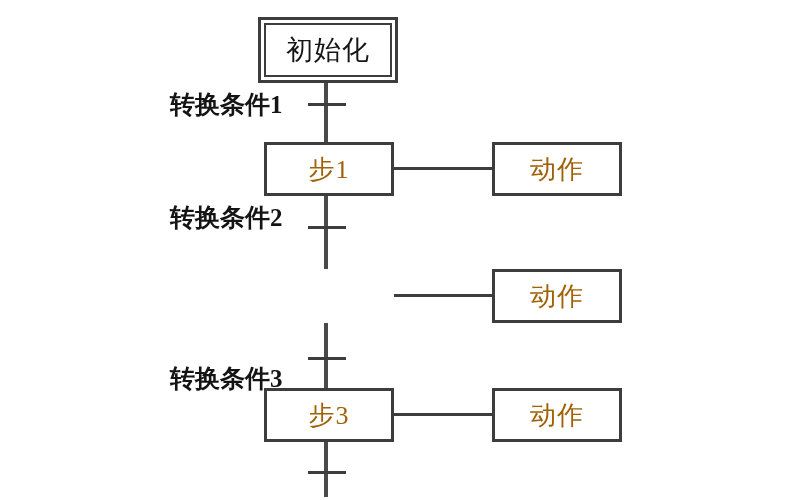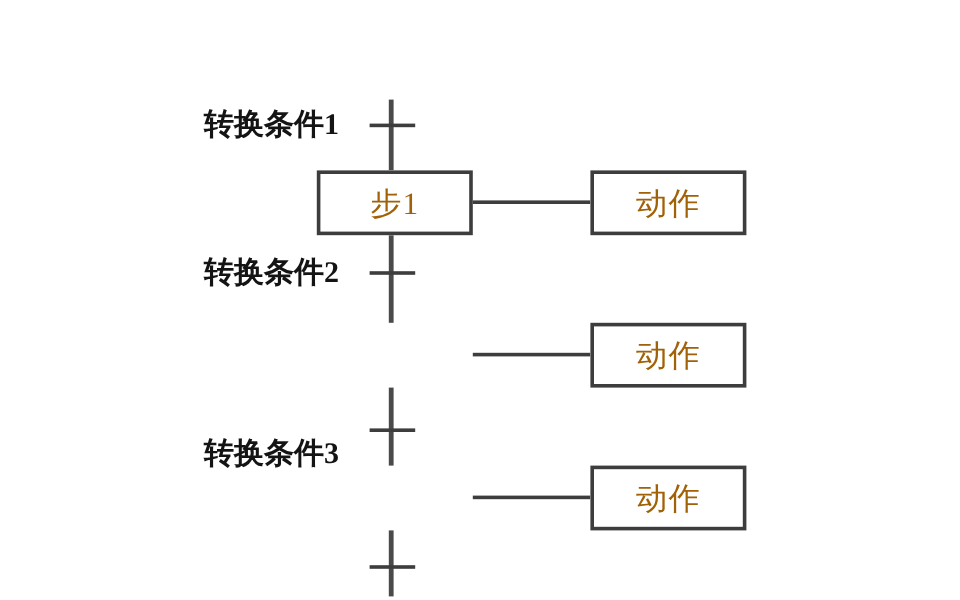--- a/index.html
+++ b/index.html
@@ -85,45 +85,49 @@
   
   .tlabel {
     position: absolute;
     left: 170px;
     font-size: 25px; line-height: 26px;
     font-weight: bold;
     color: #141414;
     white-space: nowrap;
   }
   .l1 { top:  92px; }
-  .l2 { top: 215px; }
+  .l2 { top: 205px; }
   .l3 { top: 366px; }
   .l4 { top: 459px; }
 </style>
 </head>
 <body>
 
 <div class="canvas">
 
+  <div class="init-box">
+    <div class="init-inner">初始化</div>
+  </div>
 
   <div class="vline seg0"></div>
   <div class="vline seg1"></div>
   <div class="vline seg2"></div>
   <div class="vline seg3"></div>
 
   <div class="tick t1"></div>
   <div class="tick t2"></div>
   <div class="tick t3"></div>
   <div class="tick t4"></div>
 
   <div class="tlabel l1">转换条件1</div>
   <div class="tlabel l2">转换条件2</div>
   <div class="tlabel l3">转换条件3</div>
 
   <div class="box step-box row1">步1</div>
+  <div class="box step-box row3">步3</div>
 
   <div class="hconn c1"></div>
   <div class="hconn c2"></div>
   <div class="hconn c3"></div>
 
   <div class="box action-box row1">动作</div>
   <div class="box action-box row2">动作</div>
   <div class="box action-box row3">动作</div>
 
 </div>

